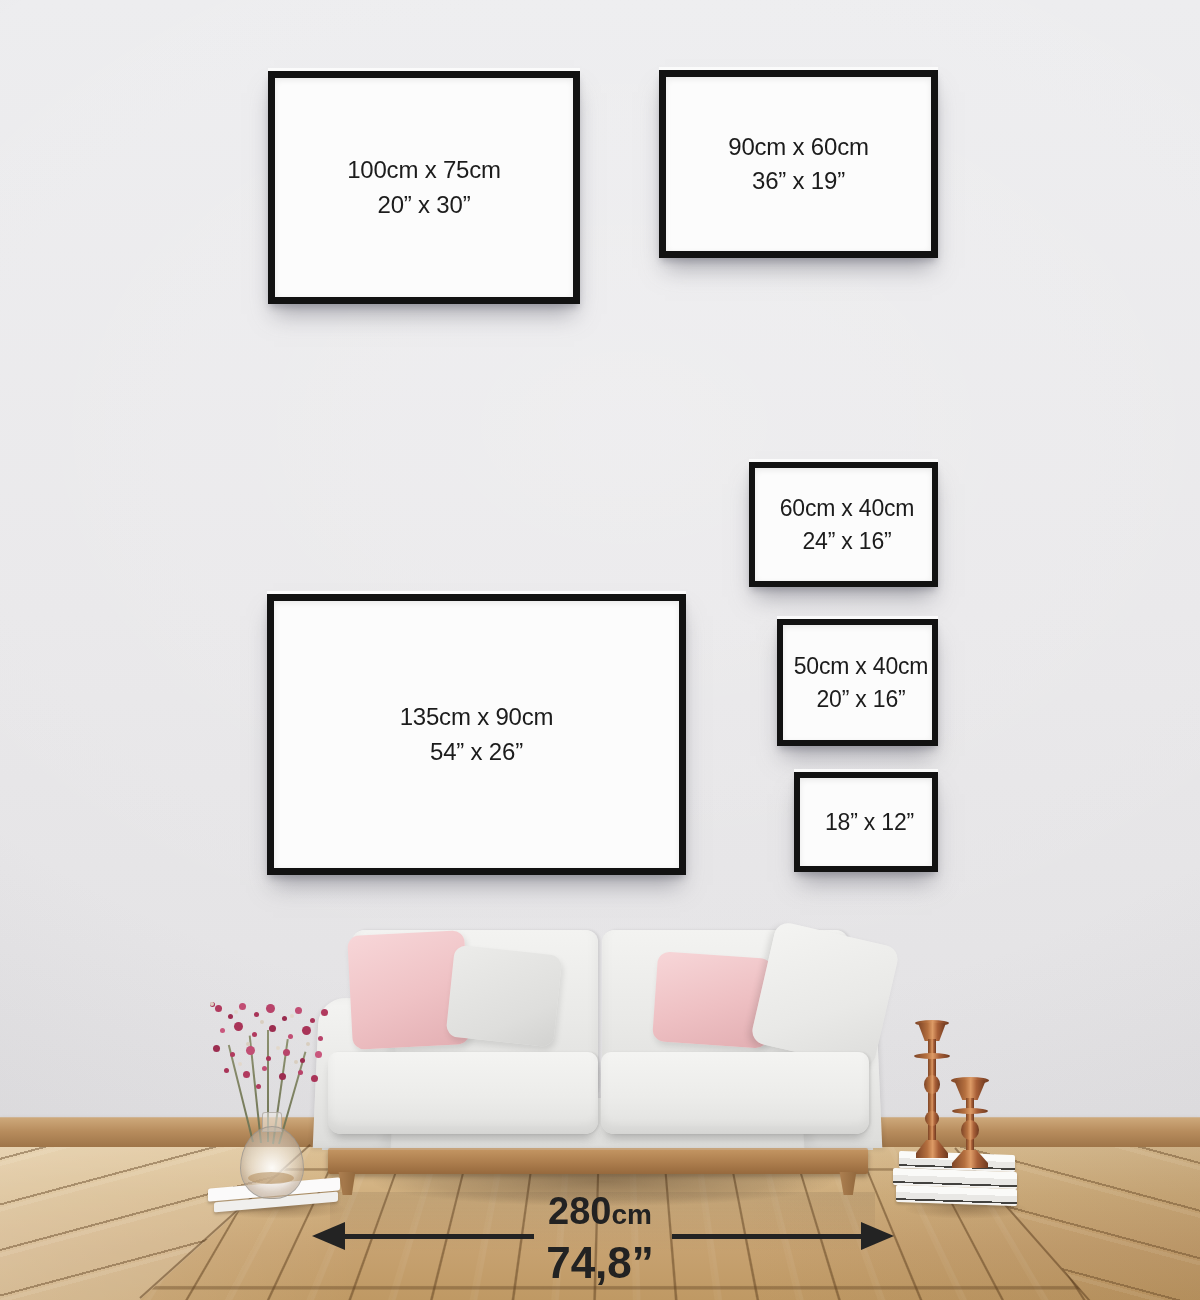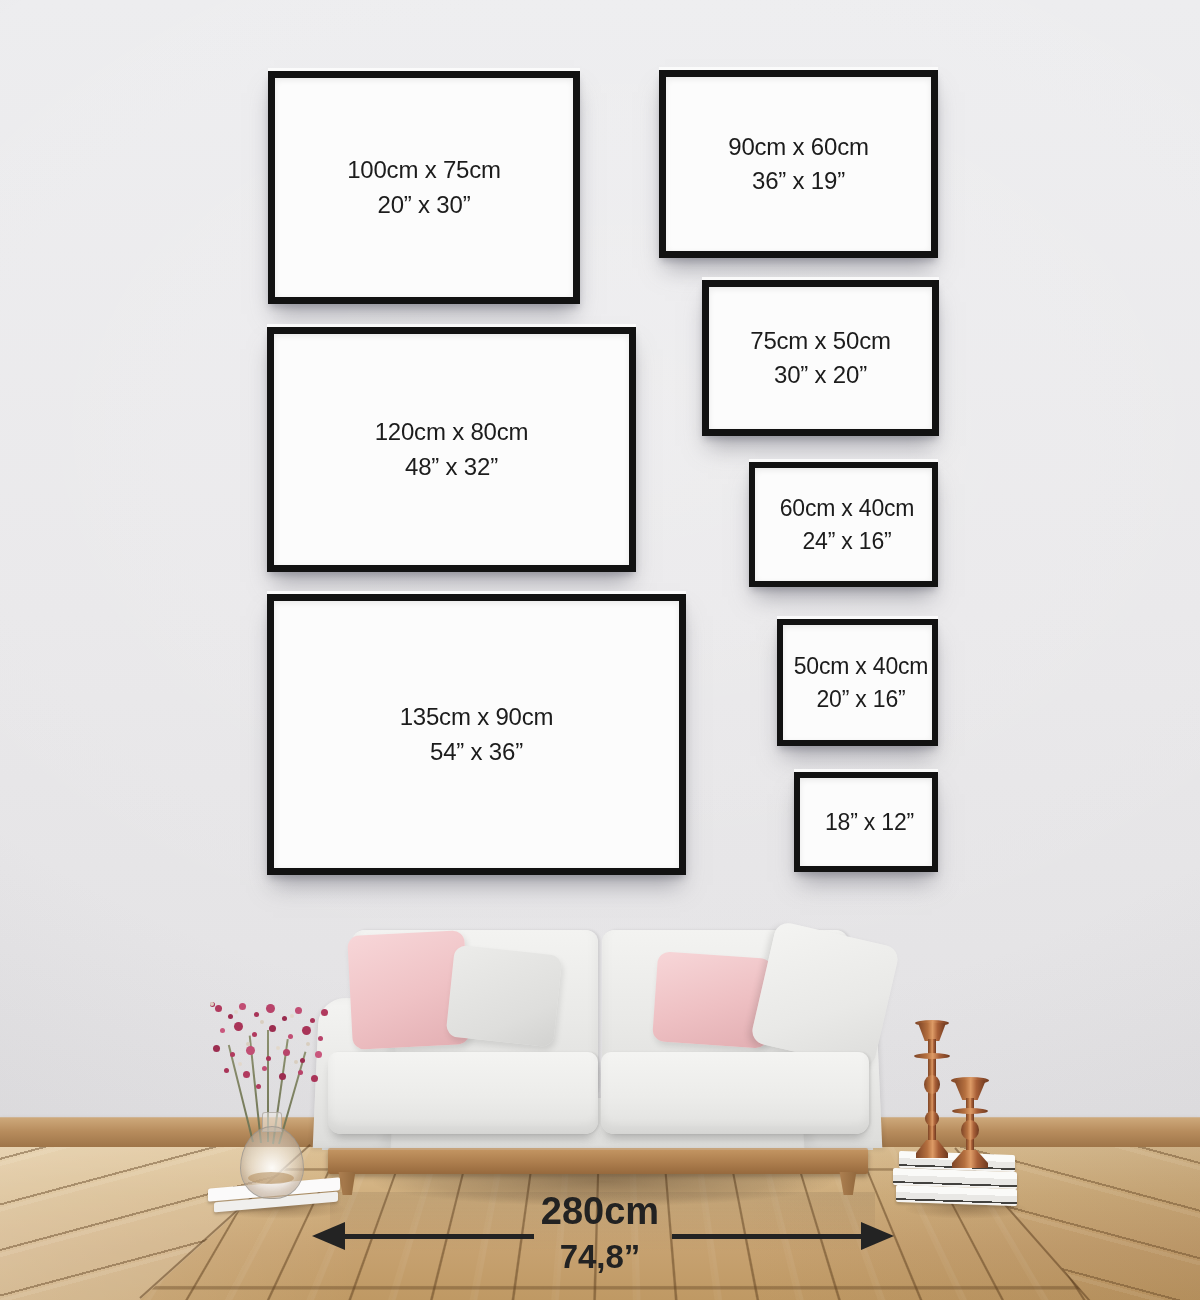--- a/index.html
+++ b/index.html
@@ -166,22 +166,22 @@
   
   .measure-line{position:absolute;top:1234px;height:5px;background:#232323;}
   .ml-left{left:338px;width:196px;}
   .ml-right{left:672px;width:192px;}
   .arrowhead{position:absolute;top:1222px;width:0;height:0;
         border-top:14px solid transparent;border-bottom:14px solid transparent;}
   .ah-left{left:312px;border-right:33px solid #232323;}
   .ah-right{left:861px;border-left:33px solid #232323;}
   .measure-label{position:absolute;left:450px;width:300px;text-align:center;color:#222;font-weight:bold;}
   .ml-cm{top:1190px;font-size:38px;}
-  .ml-cm .unit{font-size:38px;}
-  .ml-in{top:1238px;font-size:33px;}
+  .ml-cm .unit{font-size:28px;}
+  .ml-in{top:1238px;font-size:44px;}
 </style>
 </head>
 <body>
 
 <div id="stage">
 
   <div class="wall"></div>
   <div class="wall-sofa-shadow"></div>
   <div class="baseboard"></div>
   <div class="floor">
@@ -200,36 +200,28 @@
   <div class="seam seam-right"></div>
   <div class="floor-shadow-sofa"></div>
   <div class="floor-reflection"></div>
   <div class="floor-shadow-vase"></div>
   <div class="floor-shadow-books"></div>
 
   <div class="frame" style="left:268px;top:71px;width:312px;height:233px;">
     <span class="dim">100cm x 75cm</span>
     <span class="dim">20” x 30”</span>
   </div>
-  <div class="frame" style="left:267px;top:327px;width:369px;height:245px;">
-    <span class="dim">120cm x 80cm</span>
-    <span class="dim">48” x 32”</span>
-  </div>
   <div class="frame" style="left:267px;top:594px;width:419px;height:281px;">
     <span class="dim">135cm x 90cm</span>
-    <span class="dim">54” x 36”</span>
+    <span class="dim">54” x 26”</span>
   </div>
 
   <div class="frame" style="left:659px;top:70px;width:279px;height:188px;">
     <span class="dim">90cm x 60cm</span>
     <span class="dim">36” x 19”</span>
-  </div>
-  <div class="frame" style="left:702px;top:280px;width:237px;height:156px;">
-    <span class="dim">75cm x 50cm</span>
-    <span class="dim">30” x 20”</span>
   </div>
   <div class="frame small" style="left:749px;top:462px;width:189px;height:125px;">
     <span class="dim">60cm x 40cm</span>
     <span class="dim">24” x 16”</span>
   </div>
   <div class="frame small" style="left:777px;top:619px;width:161px;height:127px;">
     <span class="dim">50cm x 40cm</span>
     <span class="dim">20” x 16”</span>
   </div>
   <div class="frame small" style="left:794px;top:772px;width:144px;height:100px;">

